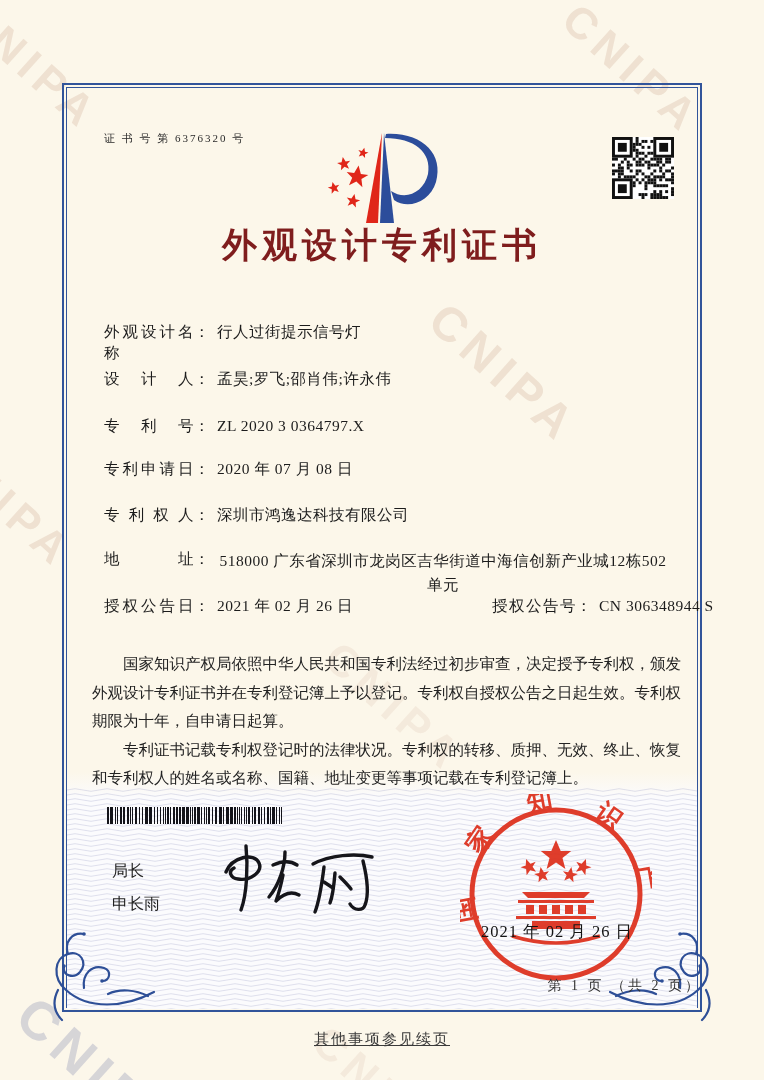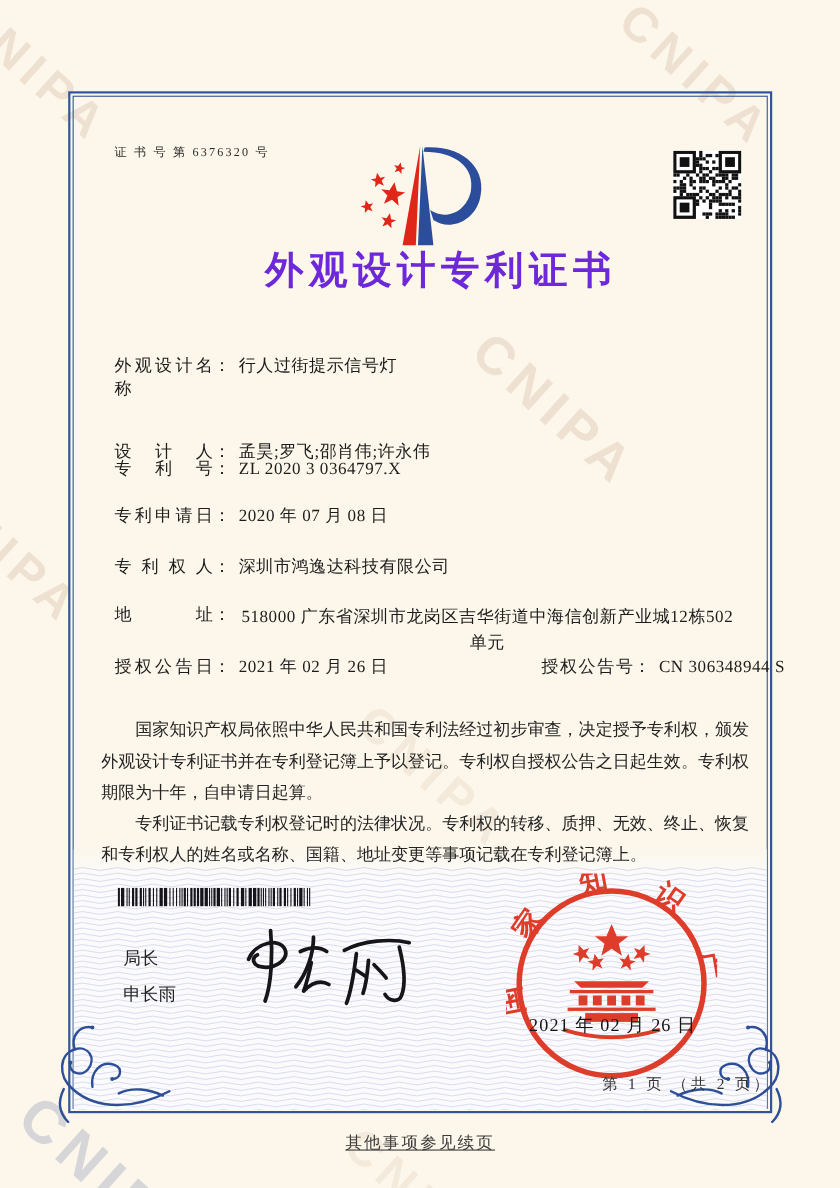--- a/index.html
+++ b/index.html
@@ -13,21 +13,21 @@
   .wm.faint{color:rgba(202,164,138,0.15);}
   
   .frame{position:absolute;left:62px;top:83px;width:640px;height:929px;
          border:2px solid #31549a;box-sizing:border-box;}
   .frame-inner{position:absolute;inset:2px;border:1px solid #31549a;}
   
   .cert-no{position:absolute;left:104px;top:131px;font-size:11px;letter-spacing:2px;color:#2a2a2a;}
   .logo{position:absolute;left:322px;top:130px;width:126px;height:96px;}
   .qr{position:absolute;left:612px;top:137px;width:62px;height:62px;background:#fff;}
   .title{position:absolute;left:62px;top:222px;width:640px;margin:0;text-align:center;
-         font-size:35px;font-weight:bold;letter-spacing:5px;color:#6d28d9;padding-left:19px;}
+         font-size:35px;font-weight:bold;letter-spacing:5px;color:#7f1d1d;}
   
   .frow{position:absolute;left:104px;font-size:15.5px;letter-spacing:.5px;color:#1c1c1c;}
   .flabel{display:inline-block;width:90px;text-align:justify;text-align-last:justify;vertical-align:top;}
   .flabel.short{width:84px;}
   .fvalue{margin-left:7px;}
   .fvalue.addr{display:inline-block;width:452px;vertical-align:top;line-height:24px;text-align:center;}
   .grant2{position:absolute;left:388px;top:0;white-space:nowrap;}
   
   .paras{position:absolute;left:92px;top:627px;width:590px;margin-top:23px;}
   .paras p{margin:0;text-indent:2em;font-size:15.5px;line-height:28.5px;color:#232323;}
@@ -311,21 +311,21 @@
       <rect x="0" y="42" width="21" height="21" fill="#111"></rect>
     <rect x="3" y="45" width="15" height="15" fill="#fff"></rect>
     <rect x="6" y="48" width="9" height="9" fill="#111"></rect>
     </svg>
 
   <h1 class="title">外观设计专利证书</h1>
 
   <div class="frow" style="top:322px;">
     <span class="flabel">外观设计名称</span><span>：</span><span class="fvalue">行人过街提示信号灯</span>
   </div>
-  <div class="frow" style="top:369px;margin-top:31px;">
+  <div class="frow" style="top:369px;">
     <span class="flabel">设计人</span><span>：</span><span class="fvalue">孟昊;罗飞;邵肖伟;许永伟</span>
   </div>
   <div class="frow" style="top:416px;">
     <span class="flabel">专利号</span><span>：</span><span class="fvalue">ZL 2020 3 0364797.X</span>
   </div>
   <div class="frow" style="top:459px;">
     <span class="flabel">专利申请日</span><span>：</span><span class="fvalue">2020 年 07 月 08 日</span>
   </div>
   <div class="frow" style="top:505px;">
     <span class="flabel">专利权人</span><span>：</span><span class="fvalue">深圳市鸿逸达科技有限公司</span>

